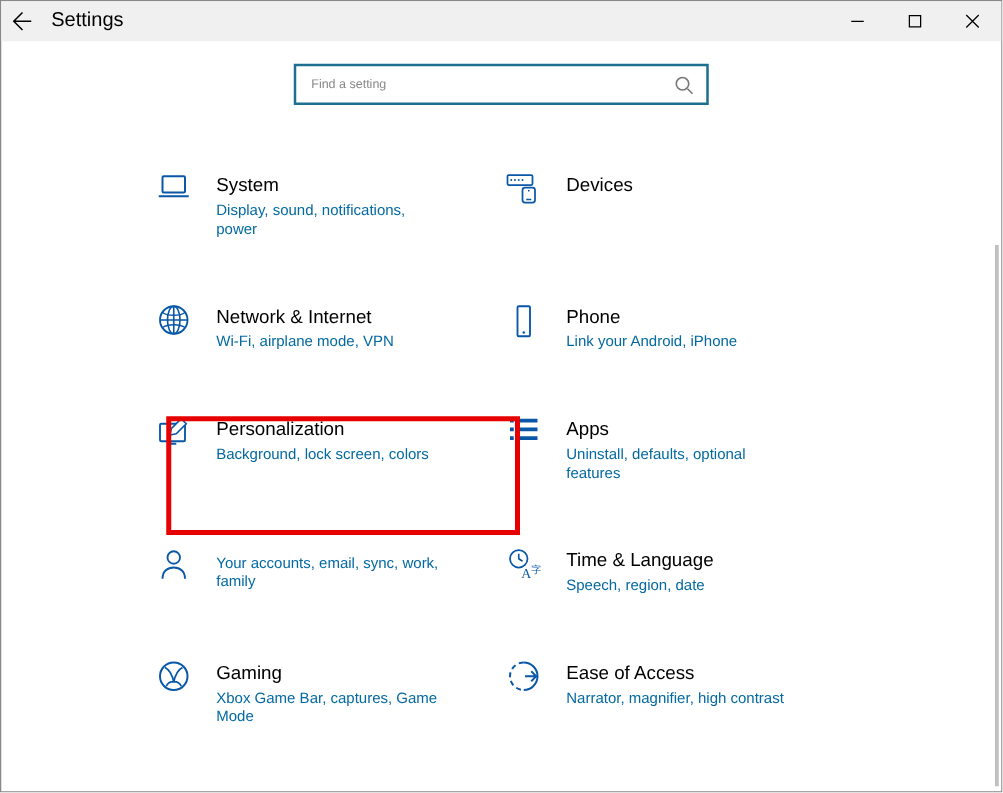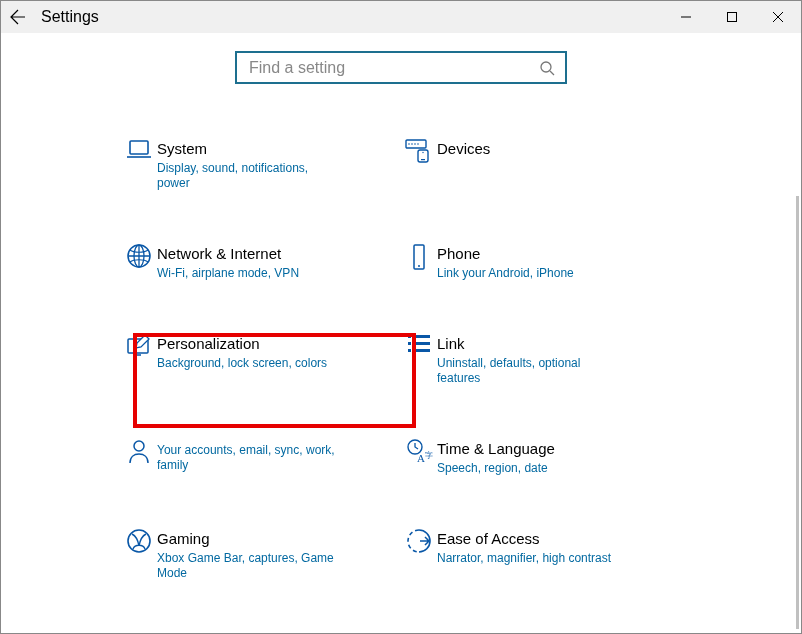--- a/index.html
+++ b/index.html
@@ -4,26 +4,26 @@
 <style>
   html,body{margin:0;padding:0;width:802px;height:634px;font-family:"Segoe UI",Arial,sans-serif;background:#fff;color:#000;overflow:hidden}
   .window{width:802px;height:634px;border:1px solid #888;box-sizing:border-box;position:relative;background:#fff}
   .titlebar{height:32px;background:#f0f0f0;display:flex;align-items:center;position:relative}
   .back-btn{width:34px;height:32px;display:flex;align-items:center;justify-content:center;cursor:pointer}
   .title{font-size:16px;margin-left:6px}
   .wincontrols{position:absolute;right:0;top:0;display:flex}
   .wc{width:46px;height:32px;display:flex;align-items:center;justify-content:center;cursor:pointer}
   .content{padding-top:10px}
   .searchbar{width:332px;height:33px;margin:8px auto 0;border:2px solid #1d6f8f;display:flex;align-items:center;justify-content:space-between;padding:0 10px;box-sizing:border-box}
-  .searchbar input{border:none;outline:none;font-size:16px;flex:1;background:transparent;color:#a21caf}
+  .searchbar input{border:none;outline:none;font-size:10px;flex:1;background:transparent;color:#a21caf}
   .searchbar input::placeholder{color:#888}
   .grid{width:560px;margin:56px auto 0;display:grid;grid-template-columns:1fr 1fr;column-gap:0;row-gap:54px}
   .item{display:flex;align-items:flex-start;cursor:pointer}
   .ic{width:36px;display:flex;justify-content:center;margin-top:-2px;color:#0957a7}
-  .txt{margin-left:0;max-width:180px}
+  .txt{margin-left:16px;max-width:180px}
   .name{font-size:15px;color:#000;line-height:18px}
   .desc{font-size:12px;color:#0369a1;margin-top:3px;line-height:15px}
   .red-box{position:absolute;border:4px solid #e60000;pointer-events:none}
   .scrollbar-track{position:absolute;right:0;top:195px;bottom:4px;width:10px}
   .scrollbar-thumb{width:3px;background:#c0c0c0;height:100%;margin-left:5px}
   svg{display:block}
 </style>
 </head>
 <body>
 
@@ -145,21 +145,21 @@
             <svg width="26" height="22" viewBox="0 0 26 22">
               <rect x="2" y="2" width="3" height="3" fill="#0957a7"></rect>
               <rect x="8" y="2" width="16" height="3" fill="#0957a7"></rect>
               <rect x="2" y="9" width="3" height="3" fill="#0957a7"></rect>
               <rect x="8" y="9" width="16" height="3" fill="#0957a7"></rect>
               <rect x="2" y="16" width="3" height="3" fill="#0957a7"></rect>
               <rect x="8" y="16" width="16" height="3" fill="#0957a7"></rect>
             </svg>
           </div>
         <div class="txt">
-          <div class="name">Link</div>
+          <div class="name">Apps</div>
           <div class="desc">Uninstall, defaults, optional features</div>
         </div>
       </div>
 
       <div class="item">
         <div class="ic">
             <svg width="24" height="26" viewBox="0 0 24 26">
               <circle cx="12" cy="8" r="5" stroke="#0957a7" stroke-width="1.5" fill="none"></circle>
               <path d="M3 25c0-6 4-9 9-9s9 3 9 9" stroke="#0957a7" stroke-width="1.5" fill="none"></path>
             </svg>

